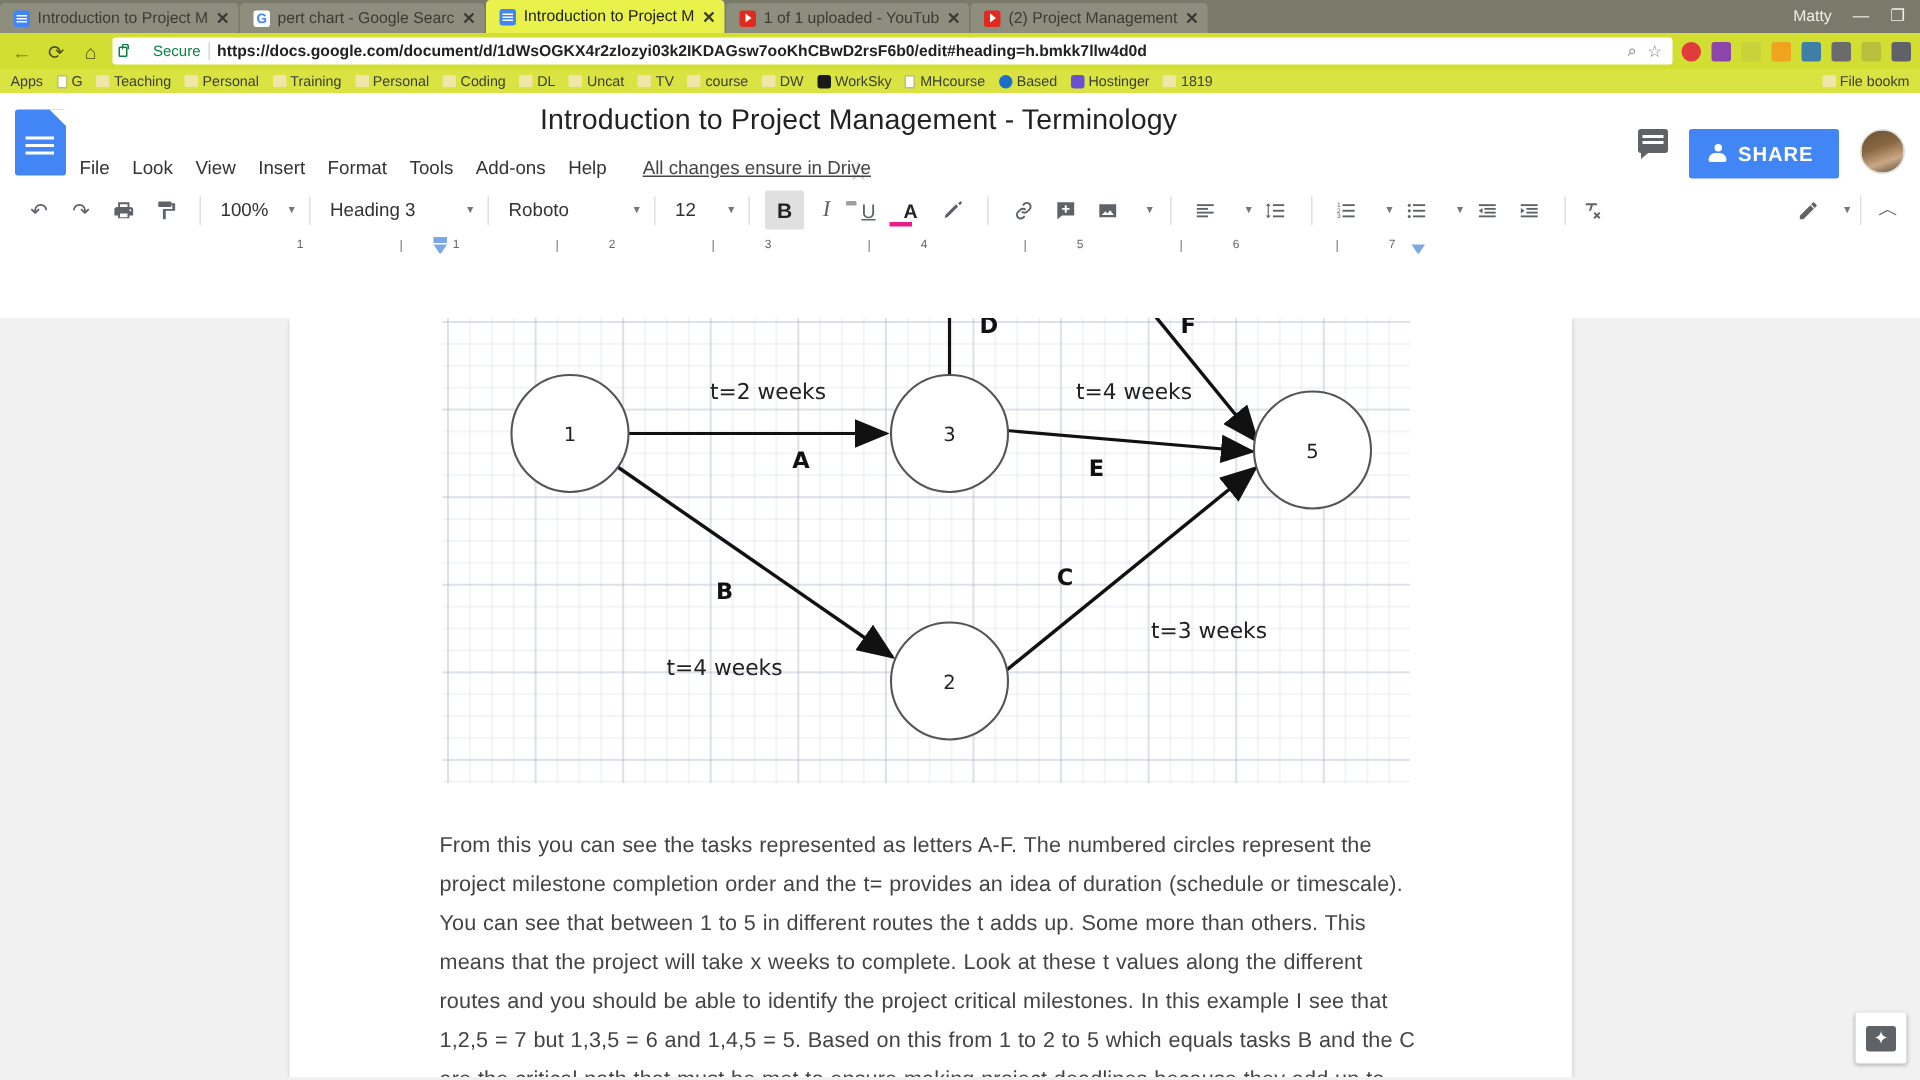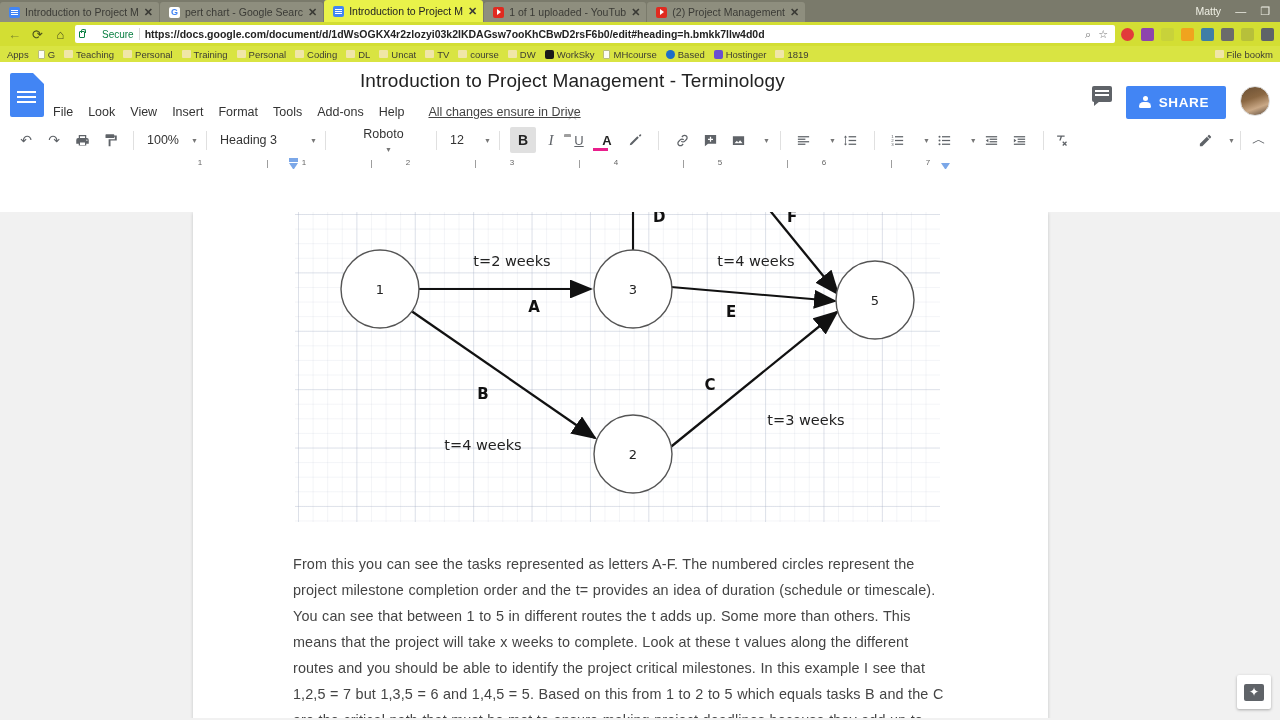--- a/index.html
+++ b/index.html
@@ -116,21 +116,21 @@
     padding:0 8px; color:#5f6368;
   }
   .tb-group{ display:flex; align-items:center; gap:2px; padding:0 5px; }
   .tb-sep{ width:1px; height:19px; background:#e0e0e0; margin:0 5px; }
   .tb-btn{ width:26px;height:26px;display:flex;align-items:center;justify-content:center;
     font-size:14px; border-radius:2px; color:#5f6368;}
   .tb-btn.active{ background:#e0e0e0; }
   .tb-select{ display:flex; align-items:center; justify-content:space-between;
     height:26px; font-size:12.5px; color:#333; padding:0 3px 0 8px; }
   .caret{ font-size:7px; color:#777; margin-left:10px;}
-  .w-zoom{ width:62px;} .w-style{width:108px;} .w-font{width:100px;flex-direction:column;} .w-size{width:52px;}
+  .w-zoom{ width:62px;} .w-style{width:108px;} .w-font{width:100px;} .w-size{width:52px;}
   .bold-b{ font-weight:bold; font-size:14px; color:#222;}
   .ital-i{ font-style:italic; font-family:"Liberation Serif",serif; font-size:15px;}
   .under-u{ text-decoration:underline; font-size:13px;}
   .txtcolor{ position:relative; font-size:13px; font-weight:bold; color:#222;}
   .txtcolor .bar{ position:absolute; left:-1px; bottom:2px; width:15px;height:3px;background:#e91e8c;}
 
   
   .ruler{
     height:12px; position:relative; margin-top:2px;
     background:#fff;

